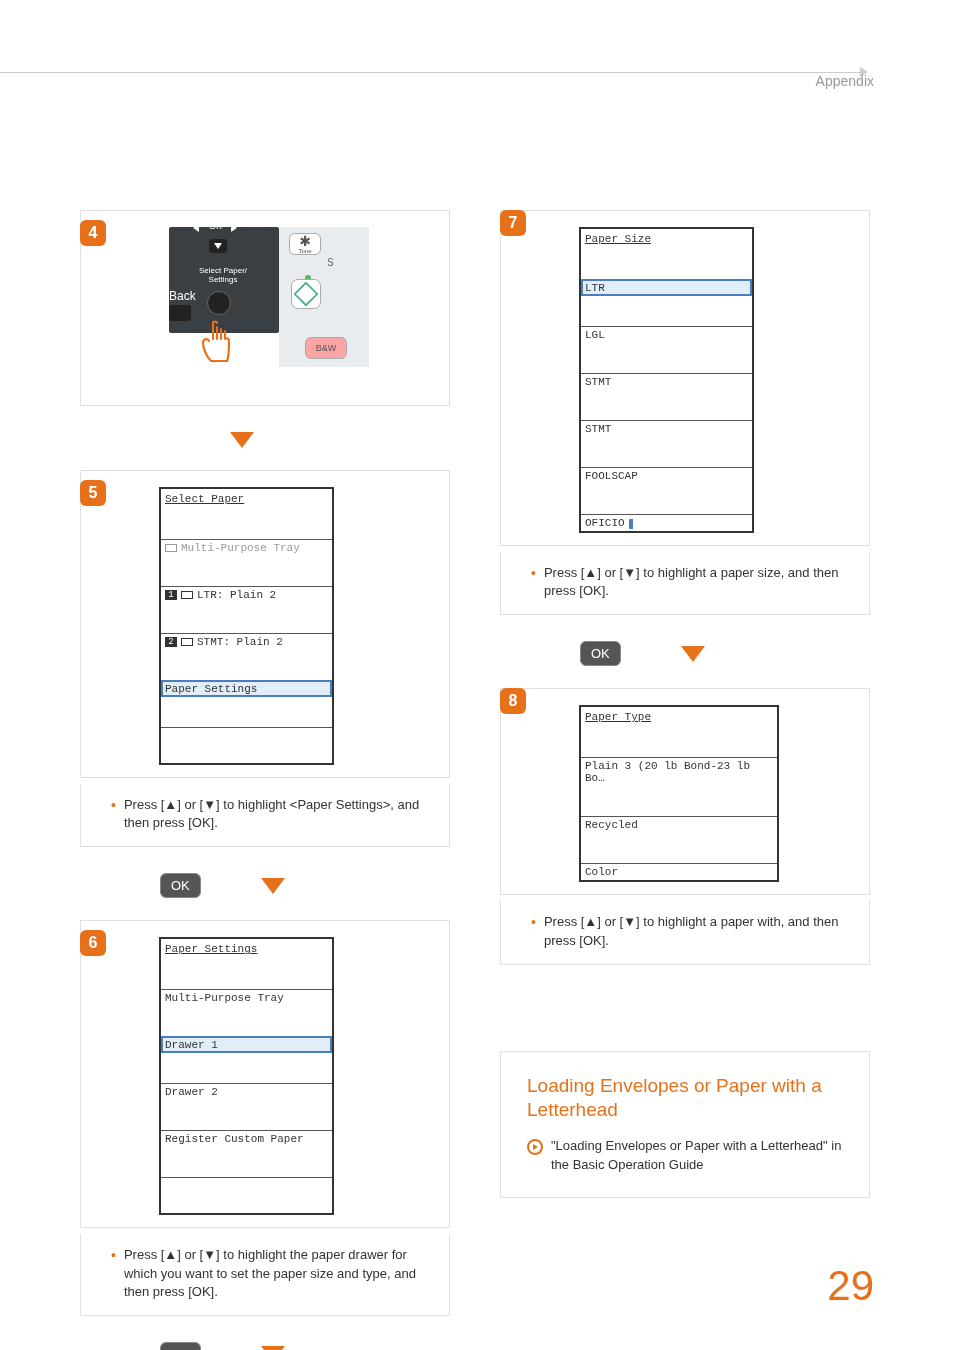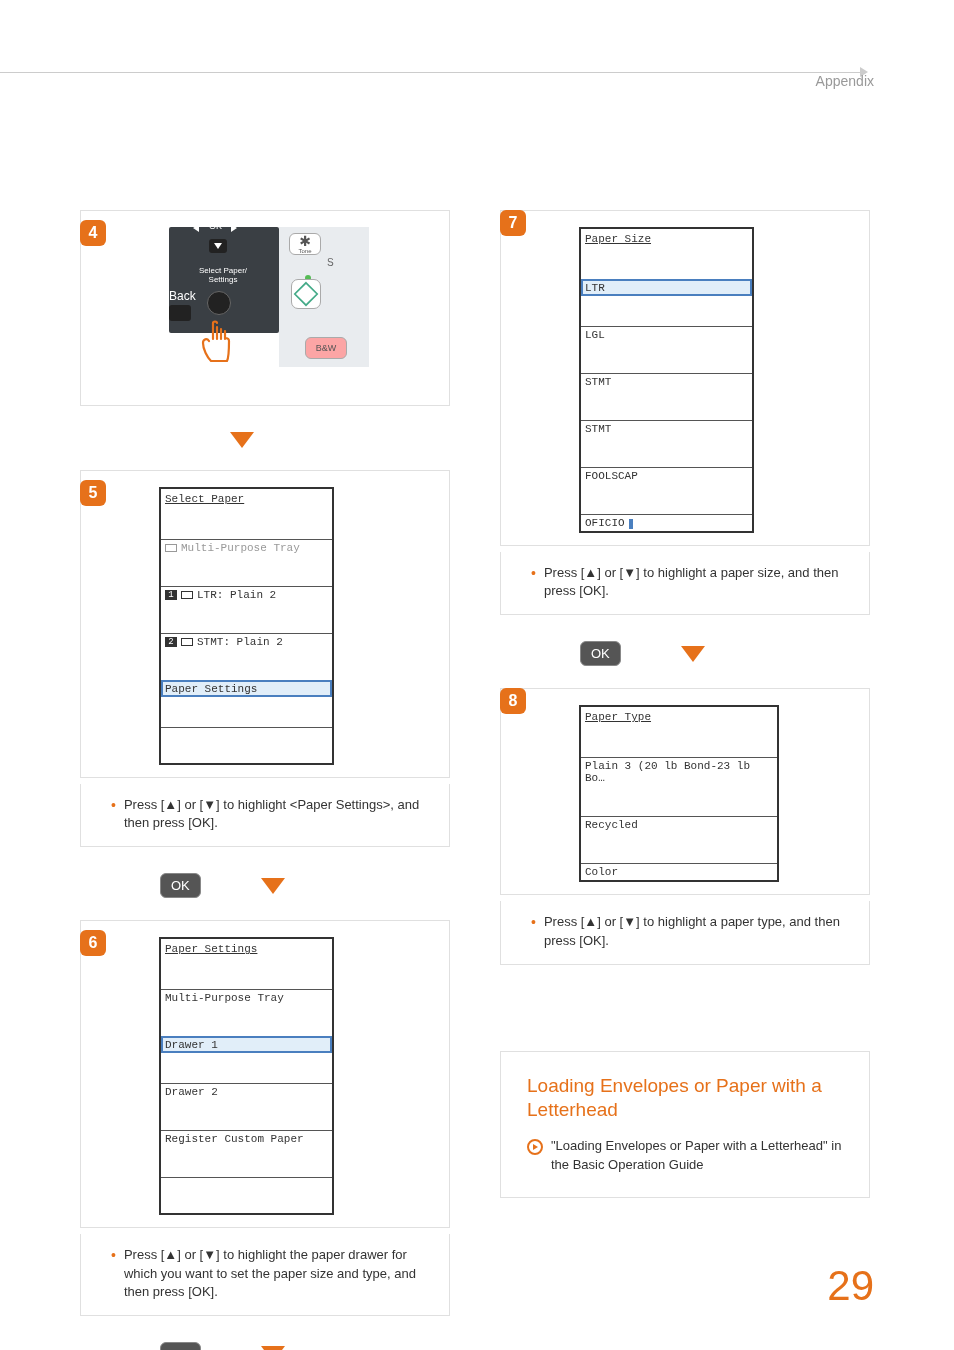--- a/index.html
+++ b/index.html
@@ -417,21 +417,21 @@
         <div class="lcd lcd-wide">
           <div class="lcd-title">Paper Type</div>
           <div class="lcd-row">Plain 3 (20 lb Bond-23 lb Bo…</div>
           <div class="lcd-row">Recycled</div>
           <div class="lcd-row">Color</div>
         </div>
       </div>
       <div class="instr">
         <div class="instr-row">
           <span class="bullet-dot">•</span>
-          <span>Press [▲] or [▼] to highlight a paper type, and then press [OK].</span>
+          <span>Press [▲] or [▼] to highlight a paper with, and then press [OK].</span>
         </div>
       </div>
     </div>
 
     <div class="callout">
       <div class="callout-title">Loading Envelopes or Paper with a Letterhead</div>
       <div class="callout-body">
         <span class="callout-icon"></span>
         <span>"Loading Envelopes or Paper with a Letterhead" in the Basic Operation Guide</span>
       </div>

